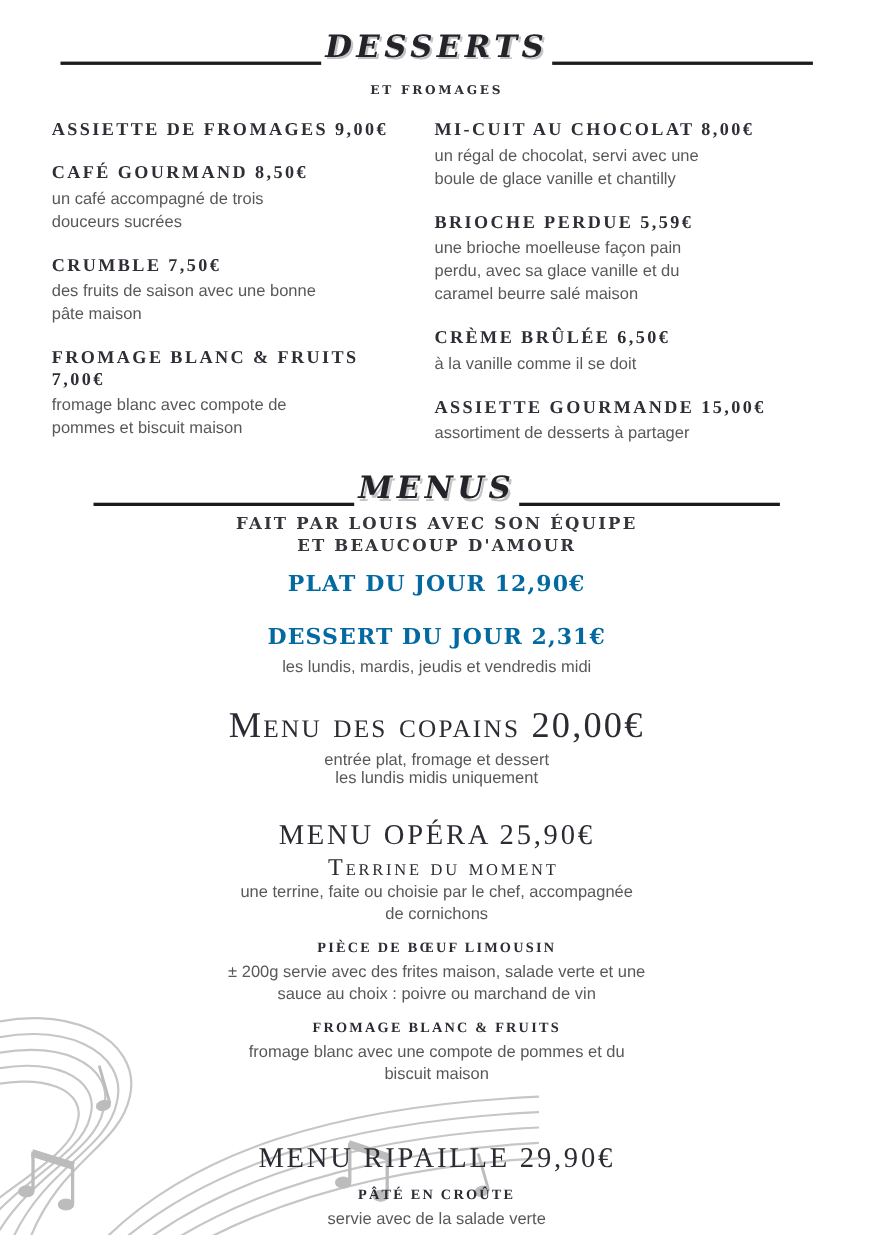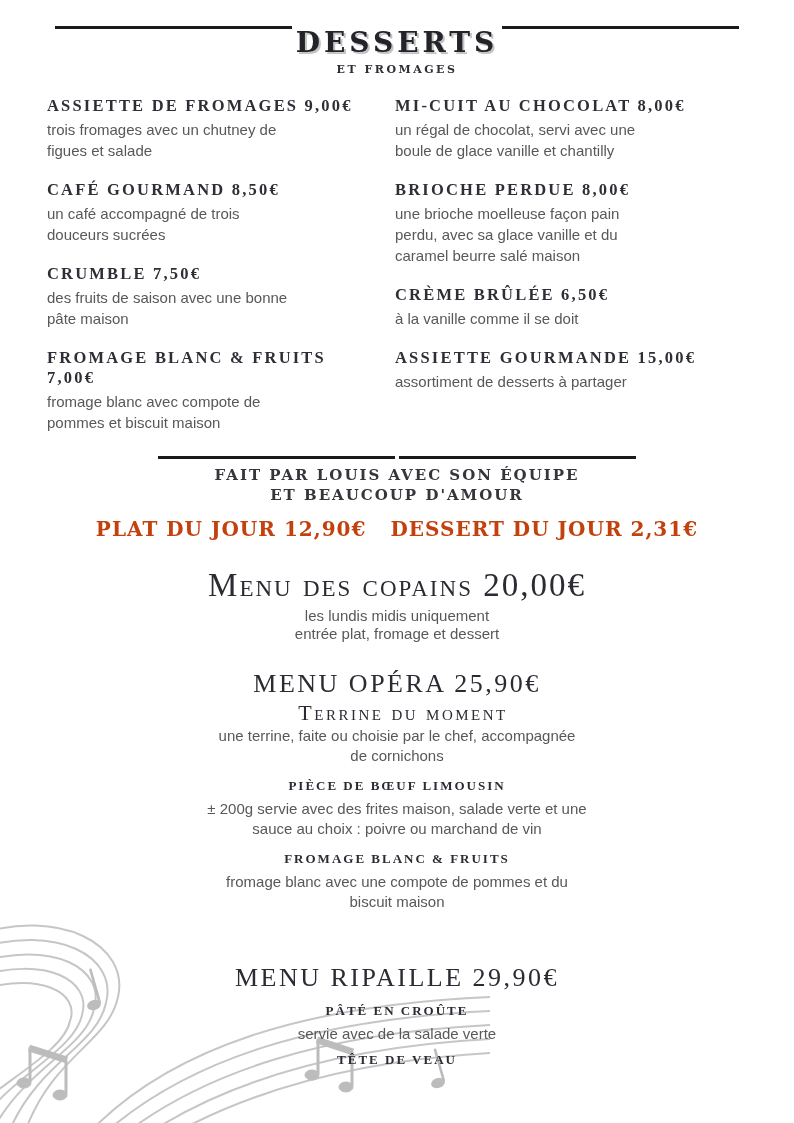--- a/index.html
+++ b/index.html
@@ -4,30 +4,30 @@
 <style>
   html,body { margin:0; padding:0; background:#e8e8e8; }
   .page {
     position:relative; width:794px; height:1123px; margin:0 auto;
     background:#ffffff; overflow:hidden;
     font-family:"Liberation Serif", serif; color:#2e2e36;
   }
   .content { position:relative; z-index:1; padding-top:26px; }
 
   
-  .section-header { display:flex; align-items:flex-start; justify-content:center; gap:4px; }
+  .section-header { display:flex; align-items:flex-end; justify-content:center; gap:4px;font-style:italic; }
   .rule { height:3px; width:237px; background:#1b1b1b; flex:none; }
   .display-title {
     margin:0; font-family:"DejaVu Serif", serif; font-weight:700;
     font-size:28px; letter-spacing:4px; color:#23232a;
     text-shadow:2px 2px 0 #c3c3c3; white-space:nowrap;
   }
   .small-subtitle {
     text-align:center; font-family:"DejaVu Serif", serif; font-weight:700;
-    font-size:11px; letter-spacing:2.5px; color:#2e2e36; margin-top:4px;
+    font-size:11px; letter-spacing:2.5px; color:#2e2e36; margin-top:16px;
   }
 
   
   .columns { display:flex; width:682px; margin:20px 0 0 47px; gap:18px; }
   .col { width:330px; }
   .col.right { width:327px; }
   .dish { margin-bottom:19px; }
   .dish-name {
     font-weight:700; font-size:16.5px; letter-spacing:2.2px;
     color:#2e2e36; line-height:20px;
@@ -40,21 +40,21 @@
   
   .menus { text-align:center; margin-top:4px; }
   .tagline {
     font-family:"DejaVu Serif", serif; font-weight:700; font-size:15px;
     letter-spacing:2px; line-height:20px; color:#35353b;
   }
   .tagline.first { margin-top:6px; }
   .dujour-row {
     display:flex; justify-content:center; gap:24px; margin-top:12px;
     font-family:"DejaVu Serif", serif; font-weight:700; font-size:20px;
-    letter-spacing:1px; color:#c2410c;
+    letter-spacing:1px; color:#0369a1;flex-direction:column;
   }
   .note {
     font-family:"Liberation Sans", sans-serif; font-size:15px; line-height:17.5px;
     color:#58585b; margin-top:8px; white-space:pre-line;
   }
   .copains { margin-top:26px; }
   .copains-title {
     font-variant:small-caps; font-size:33px; letter-spacing:2px;
     color:#2b2b33; line-height:36px;
   }
@@ -136,22 +136,20 @@
         <span class="rule"></span>
         <h1 class="display-title">DESSERTS</h1>
         <span class="rule"></span>
       </div>
       <div class="small-subtitle">ET FROMAGES</div>
 
       <div class="columns">
         <div class="col">
           <div class="dish">
             <div class="dish-name">ASSIETTE DE FROMAGES 9,00€</div>
-            <div class="dish-desc">trois fromages avec un chutney de
-figues et salade</div>
           </div>
           <div class="dish">
             <div class="dish-name">CAFÉ GOURMAND 8,50€</div>
             <div class="dish-desc">un café accompagné de trois
 douceurs sucrées</div>
           </div>
           <div class="dish">
             <div class="dish-name">CRUMBLE 7,50€</div>
             <div class="dish-desc">des fruits de saison avec une bonne
 pâte maison</div>
@@ -162,54 +160,56 @@
 pommes et biscuit maison</div>
           </div>
         </div>
         <div class="col right">
           <div class="dish">
             <div class="dish-name">MI-CUIT AU CHOCOLAT 8,00€</div>
             <div class="dish-desc">un régal de chocolat, servi avec une
 boule de glace vanille et chantilly</div>
           </div>
           <div class="dish">
-            <div class="dish-name">BRIOCHE PERDUE 8,00€</div>
+            <div class="dish-name">BRIOCHE PERDUE 5,59€</div>
             <div class="dish-desc">une brioche moelleuse façon pain
 perdu, avec sa glace vanille et du
 caramel beurre salé maison</div>
           </div>
           <div class="dish">
             <div class="dish-name">CRÈME BRÛLÉE 6,50€</div>
             <div class="dish-desc">à la vanille comme il se doit</div>
           </div>
           <div class="dish">
             <div class="dish-name">ASSIETTE GOURMANDE 15,00€</div>
             <div class="dish-desc">assortiment de desserts à partager</div>
           </div>
         </div>
       </div>
     </section>
 
     <section class="menus">
       <div class="section-header">
         <span class="rule"></span>
+        <h1 class="display-title">MENUS</h1>
         <span class="rule"></span>
       </div>
       <div class="tagline first">FAIT PAR LOUIS AVEC SON ÉQUIPE</div>
       <div class="tagline">ET BEAUCOUP D'AMOUR</div>
 
       <div class="dujour-row">
         <span>PLAT DU JOUR 12,90€</span>
         <span>DESSERT DU JOUR 2,31€</span>
       </div>
+      <div class="note">les lundis, mardis, jeudis et vendredis midi</div>
 
       <div class="copains">
         <div class="copains-title">Menu des copains 20,00€</div>
+        <div class="note">entrée plat, fromage et dessert</div>
         <div class="note">les lundis midis uniquement</div>
-        <div class="note">entrée plat, fromage et dessert</div>
       </div>
 
       <div class="menu-block opera">
         <div class="menu-title">MENU OPÉRA 25,90€</div>
         <div class="course-name lead">Terrine du moment</div>
         <div class="course-desc">une terrine, faite ou choisie par le chef, accompagnée
 de cornichons</div>
         <div class="course-name">PIÈCE DE BŒUF LIMOUSIN</div>
         <div class="course-desc">± 200g servie avec des frites maison, salade verte et une
 sauce au choix : poivre ou marchand de vin</div>

